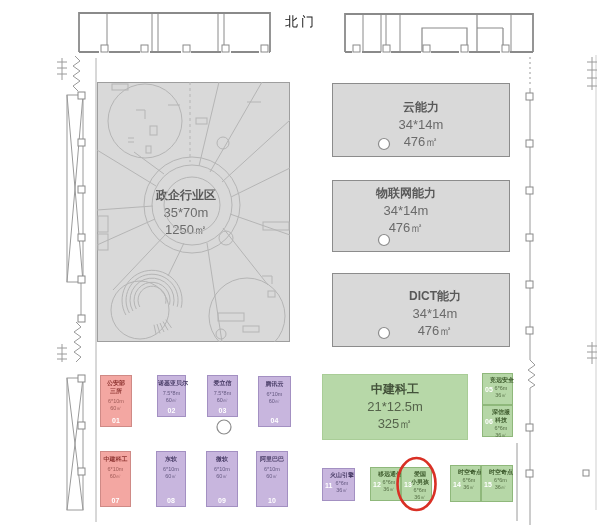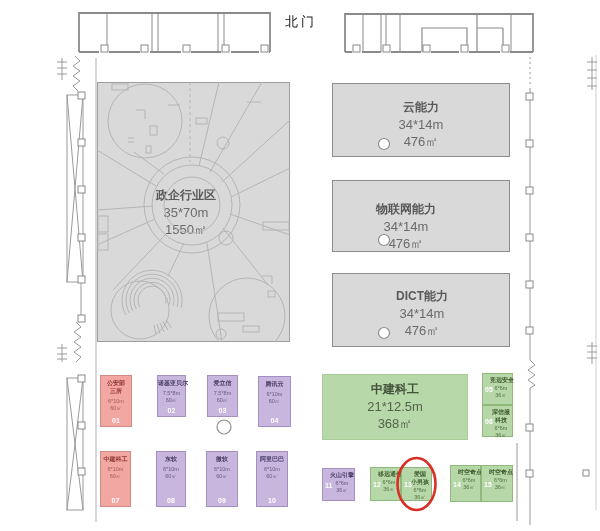--- a/index.html
+++ b/index.html
@@ -46,41 +46,41 @@
 
   <div class="zone zone-gov" style="left:97px;top:82px;width:193px;height:260px"></div>
   <div class="zone zone-cap" style="left:332px;top:83px;width:178px;height:74px"></div>
   <div class="zone zone-cap" style="left:332px;top:180px;width:178px;height:72px"></div>
   <div class="zone zone-cap" style="left:332px;top:273px;width:178px;height:74px"></div>
   <div class="zone zone-sec" style="left:322px;top:374px;width:146px;height:66px"></div>
 
   <div class="z-text" style="left:97px;top:188px;width:178px">
     <div class="z-title">政企行业区</div>
     <div class="z-size">35*70m</div>
-    <div class="z-area">1550㎡</div>
+    <div class="z-area">1250㎡</div>
   </div>
   <div class="z-text" style="left:332px;top:100px;width:178px">
     <div class="z-title">云能力</div>
     <div class="z-size">34*14m</div>
     <div class="z-area">476㎡</div>
   </div>
-  <div class="z-text" style="left:332px;top:202px;width:148px">
+  <div class="z-text" style="left:332px;top:186px;width:148px">
     <div class="z-title">物联网能力</div>
     <div class="z-size">34*14m</div>
     <div class="z-area">476㎡</div>
   </div>
-  <div class="z-text" style="left:328px;top:289px;width:188px">
+  <div class="z-text" style="left:341px;top:289px;width:188px">
     <div class="z-title">DICT能力</div>
     <div class="z-size">34*14m</div>
     <div class="z-area">476㎡</div>
   </div>
   <div class="z-text" style="left:322px;top:382px;width:146px">
     <div class="z-title" style="color:#43523a">中建科工</div>
     <div class="z-size" style="color:#55634b">21*12.5m</div>
-    <div class="z-area" style="color:#55634b">368㎡</div>
+    <div class="z-area" style="color:#55634b">325㎡</div>
   </div>
 
   <div class="north-gate">北门</div>
 
   <div class="booth pink" style="left:100px;top:375px;width:32px;height:52px">
     <div class="b-name">
         <span>公安部</span>
         <span>三所</span>
       </div>
     <div class="b-size">6*10m</div>

